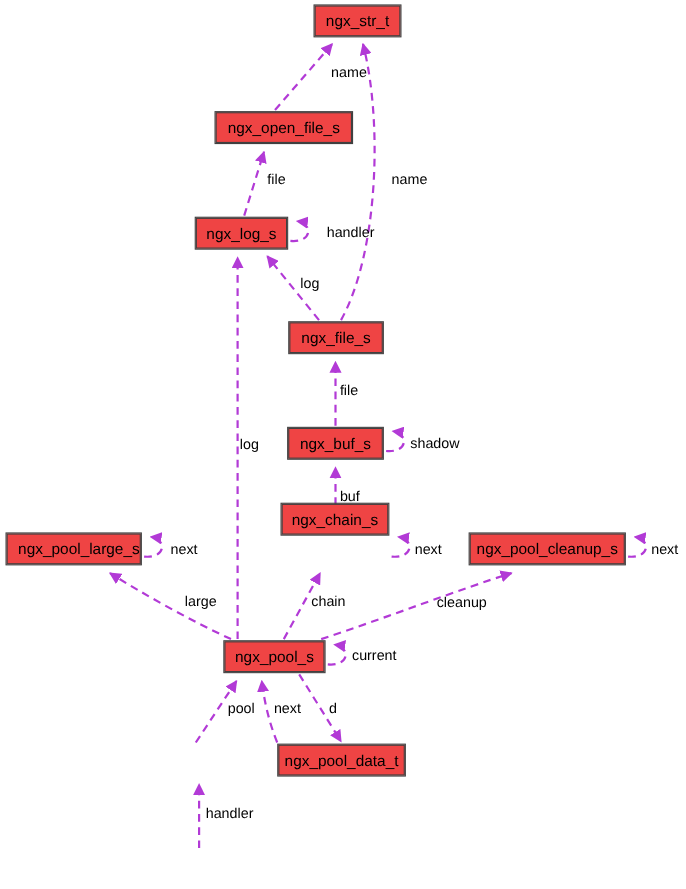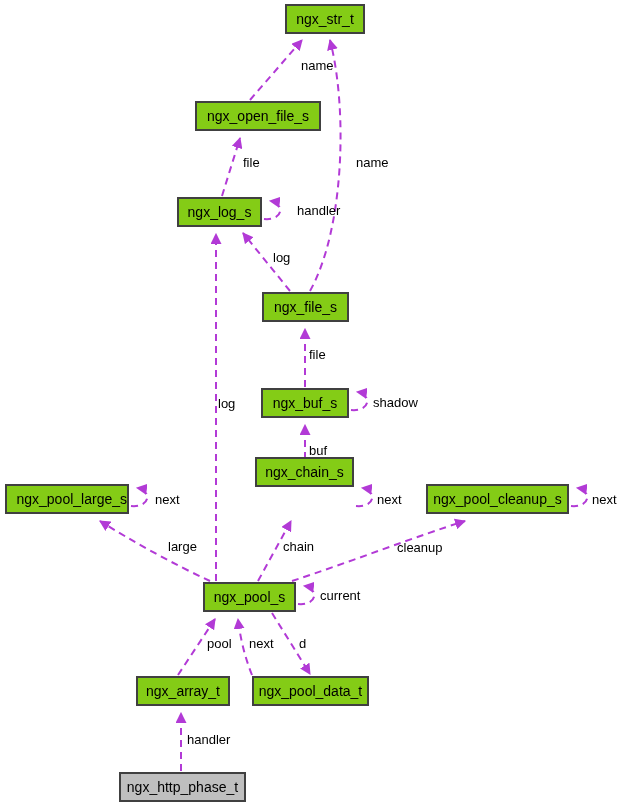--- a/index.html
+++ b/index.html
@@ -21,21 +21,21 @@
     top: 0;
     width: 624px;
     height: 808px;
     pointer-events: none;
   }
   .node {
     position: absolute;
     box-sizing: border-box;
     border: 1px solid #404040;
     outline: 1px solid #404040;
-    background: #84cc16;
+    background: #ef4444;
     color: #000000;
     font-size: 14px;
     line-height: 26px;
     text-align: center;
     white-space: nowrap;
     height: 28px;
     z-index: 3;
   }
   .node.highlight {
     background: #bfbfbf;
@@ -107,23 +107,21 @@
 
   <div class="node" style="left:286px; top:5px; width:78px;">ngx_str_t</div>
   <div class="node" style="left:196px; top:102px; width:124px;">ngx_open_file_s</div>
   <div class="node" style="left:178px; top:198px; width:83px;">ngx_log_s</div>
   <div class="node" style="left:262px; top:389px; width:86px;">ngx_buf_s</div>
   <div class="node" style="left:263px; top:293px; width:85px;">ngx_file_s</div>
   <div class="node" style="left:6px; top:485px; width:122px;text-align:right;">ngx_pool_large_s</div>
   <div class="node" style="left:256px; top:458px; width:97px;">ngx_chain_s</div>
   <div class="node" style="left:204px; top:583px; width:91px;">ngx_pool_s</div>
   <div class="node" style="left:427px; top:485px; width:141px;">ngx_pool_cleanup_s</div>
-  <div class="node" style="left:137px; top:677px; width:92px;">ngx_array_t</div>
   <div class="node" style="left:253px; top:677px; width:115px;">ngx_pool_data_t</div>
-  <div class="node highlight" style="left:120px; top:773px; width:125px;">ngx_http_phase_t</div>
 
   <div class="edge-label" style="left:301px; top:58px;">name</div>
   <div class="edge-label" style="left:356px; top:155px;">name</div>
   <div class="edge-label" style="left:243px; top:155px;">file</div>
   <div class="edge-label" style="left:285px; top:203px;padding-left:12px;">handler</div>
   <div class="edge-label" style="left:273px; top:250px;">log</div>
   <div class="edge-label" style="left:309px; top:347px;">file</div>
   <div class="edge-label" style="left:373px; top:395px;">shadow</div>
   <div class="edge-label" style="left:309px; top:443px;">buf</div>
   <div class="edge-label" style="left:218px; top:396px;">log</div>

